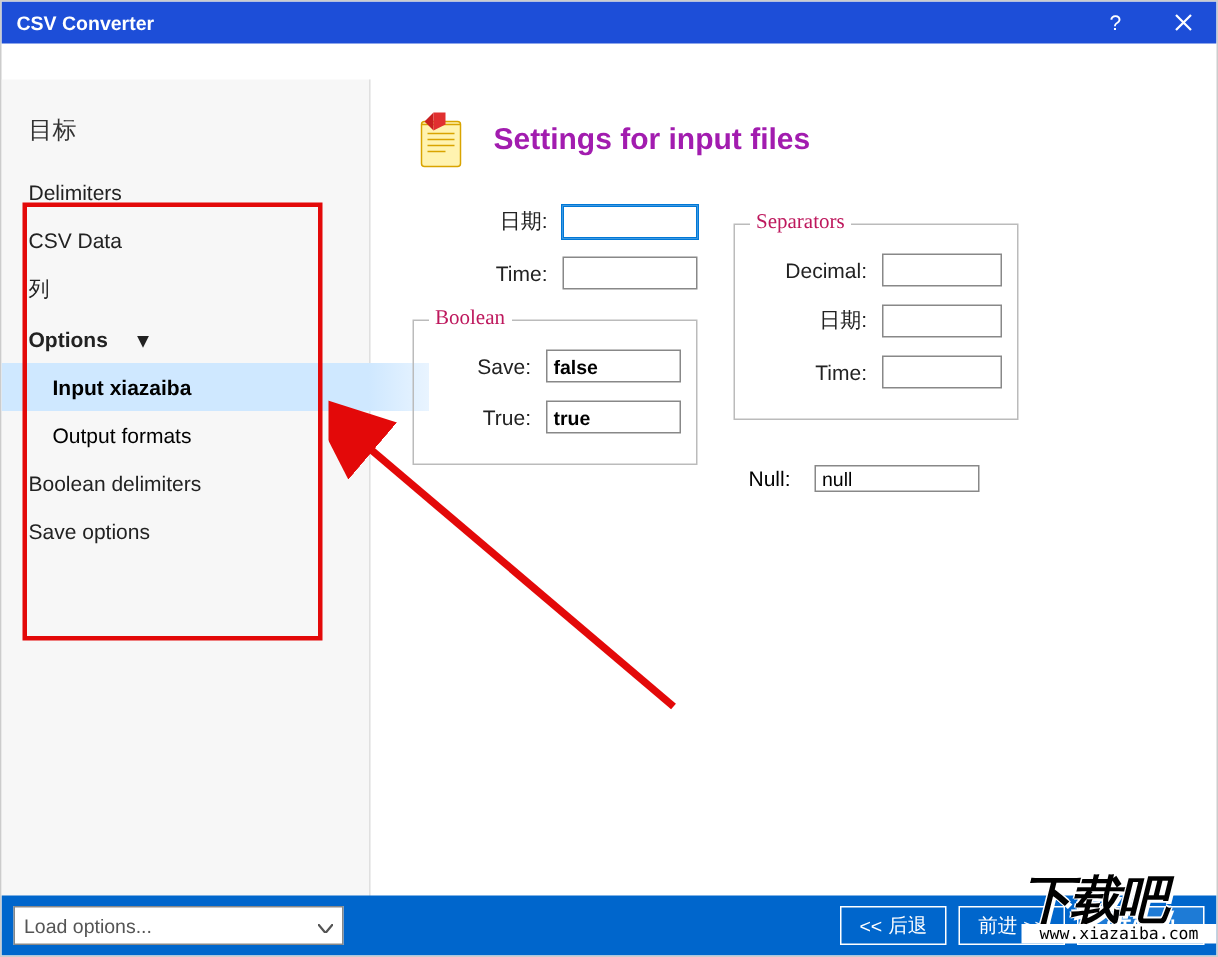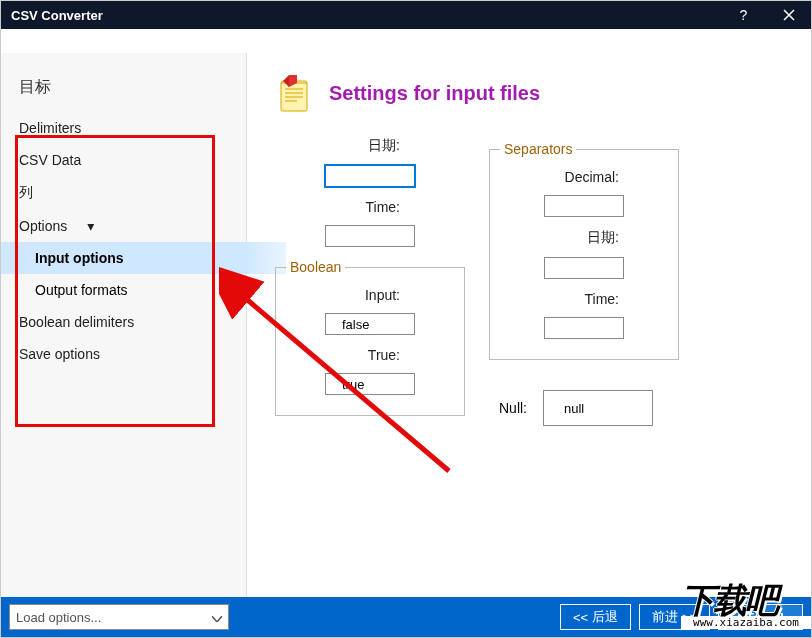--- a/index.html
+++ b/index.html
@@ -8,21 +8,21 @@
       font-size: 13px;
       width: 812px;
       height: 638px;
       background: #fff;
       position: relative;
       overflow: hidden;
       border: 1px solid #ccc;
     }
     .titlebar {
       height: 28px;
-      background: #0f172a;
+      background: #1d4ed8;
       color: #fff;
       display: flex;
       align-items: center;
       justify-content: space-between;
       padding-left: 10px;
     }
     .titlebar-title { font-size: 13px; font-weight: bold; }
     .titlebar-controls { display: flex; align-items: center; height: 100%; }
     .titlebar-btn {
       width: 45px; height: 100%;
@@ -50,21 +50,21 @@
     }
     .sidebar-item {
       padding: 8px 18px;
       font-size: 14px;
       color: #222;
       cursor: pointer;
       display: flex;
       align-items: center;
       gap: 4px;
     }
-    .sidebar-item.bold { font-weight: normal; gap: 20px; }
+    .sidebar-item.bold { font-weight: bold; gap: 20px; }
     .sidebar-subitem {
       padding: 8px 18px 8px 34px;
       font-size: 14px;
       cursor: pointer;
     }
     .sidebar-subitem.active {
       background: #cfe8ff;
       font-weight: bold;
       color: #000;
       position: relative;
@@ -114,61 +114,62 @@
       gap: 24px;
       align-items: flex-start;
     }
     .left-col { width: 190px; }
     .row {
       display: flex;
       align-items: center;
       margin-bottom: 12px;
       gap: 10px;
       justify-content: flex-end;
-      flex-direction: column;
     }
     .row label {
       font-size: 14px;
       color: #222;
       text-align: right;
       min-width: 60px;
     }
     .row input {
       border: 1px solid #888;
       height: 22px;
-      padding: 0 16px;
+      padding: 0 4px;
       font-size: 13px;
       width: 90px;
+      font-weight: bold;
     }
     .row input.focus { border: 1px solid #0078d7; outline: 1px solid #0078d7; }
     fieldset {
       border: 1px solid #bbb;
       padding: 12px 10px 8px 10px;
       margin-top: 4px;
     }
     legend {
       font-size: 14px;
       padding: 0 4px;
-      color: #a16207;
+      color: #be185d;
+      font-family: Liberation Serif, serif;
     }
     .sep-group { width: 190px; }
     .sep-group .row label { min-width: 70px; }
     .sep-group .row input { width: 80px; }
     .null-row {
       display: flex;
       align-items: center;
       gap: 16px;
       margin-top: 30px;
       margin-left: 10px;
     }
     .null-row label { font-size: 14px; }
     .null-row input {
       border: 1px solid #888;
-      height: 36px;
-      padding: 0 20px;
+      height: 18px;
+      padding: 0 4px;
       width: 110px;
       font-size: 13px;
     }
 
     .red-arrow {
       position: absolute;
       left: 218px;
       top: 178px;
       pointer-events: none;
       z-index: 6;
@@ -264,21 +265,21 @@
 <div class="content">
   <div class="sidebar">
     <div class="sidebar-header">目标</div>
     <div class="sidebar-item">Delimiters</div>
     <div class="sidebar-item">CSV Data</div>
     <div class="sidebar-item">列</div>
     <div class="sidebar-item bold">
       <span>Options</span>
       <span>▾</span>
     </div>
-    <div class="sidebar-subitem active active-stripe">Input options</div>
+    <div class="sidebar-subitem active active-stripe">Input xiazaiba</div>
     <div class="sidebar-subitem">Output formats</div>
     <div class="sidebar-item">Boolean delimiters</div>
     <div class="sidebar-item">Save options</div>
   </div>
 
   <div class="redbox"></div>
 
   <div class="main">
     <div class="main-header">
       <div class="main-icon">
@@ -299,21 +300,21 @@
           <label>日期:</label>
           <input class="focus" type="text" style="">
         </div>
         <div class="row">
           <label>Time:</label>
           <input type="text" style="">
         </div>
         <fieldset>
           <legend>Boolean</legend>
           <div class="row">
-            <label>Input:</label>
+            <label>Save:</label>
             <input type="text" value="false" style="">
           </div>
           <div class="row">
             <label>True:</label>
             <input type="text" value="true" style="">
           </div>
         </fieldset>
       </div>
 
       <div>

